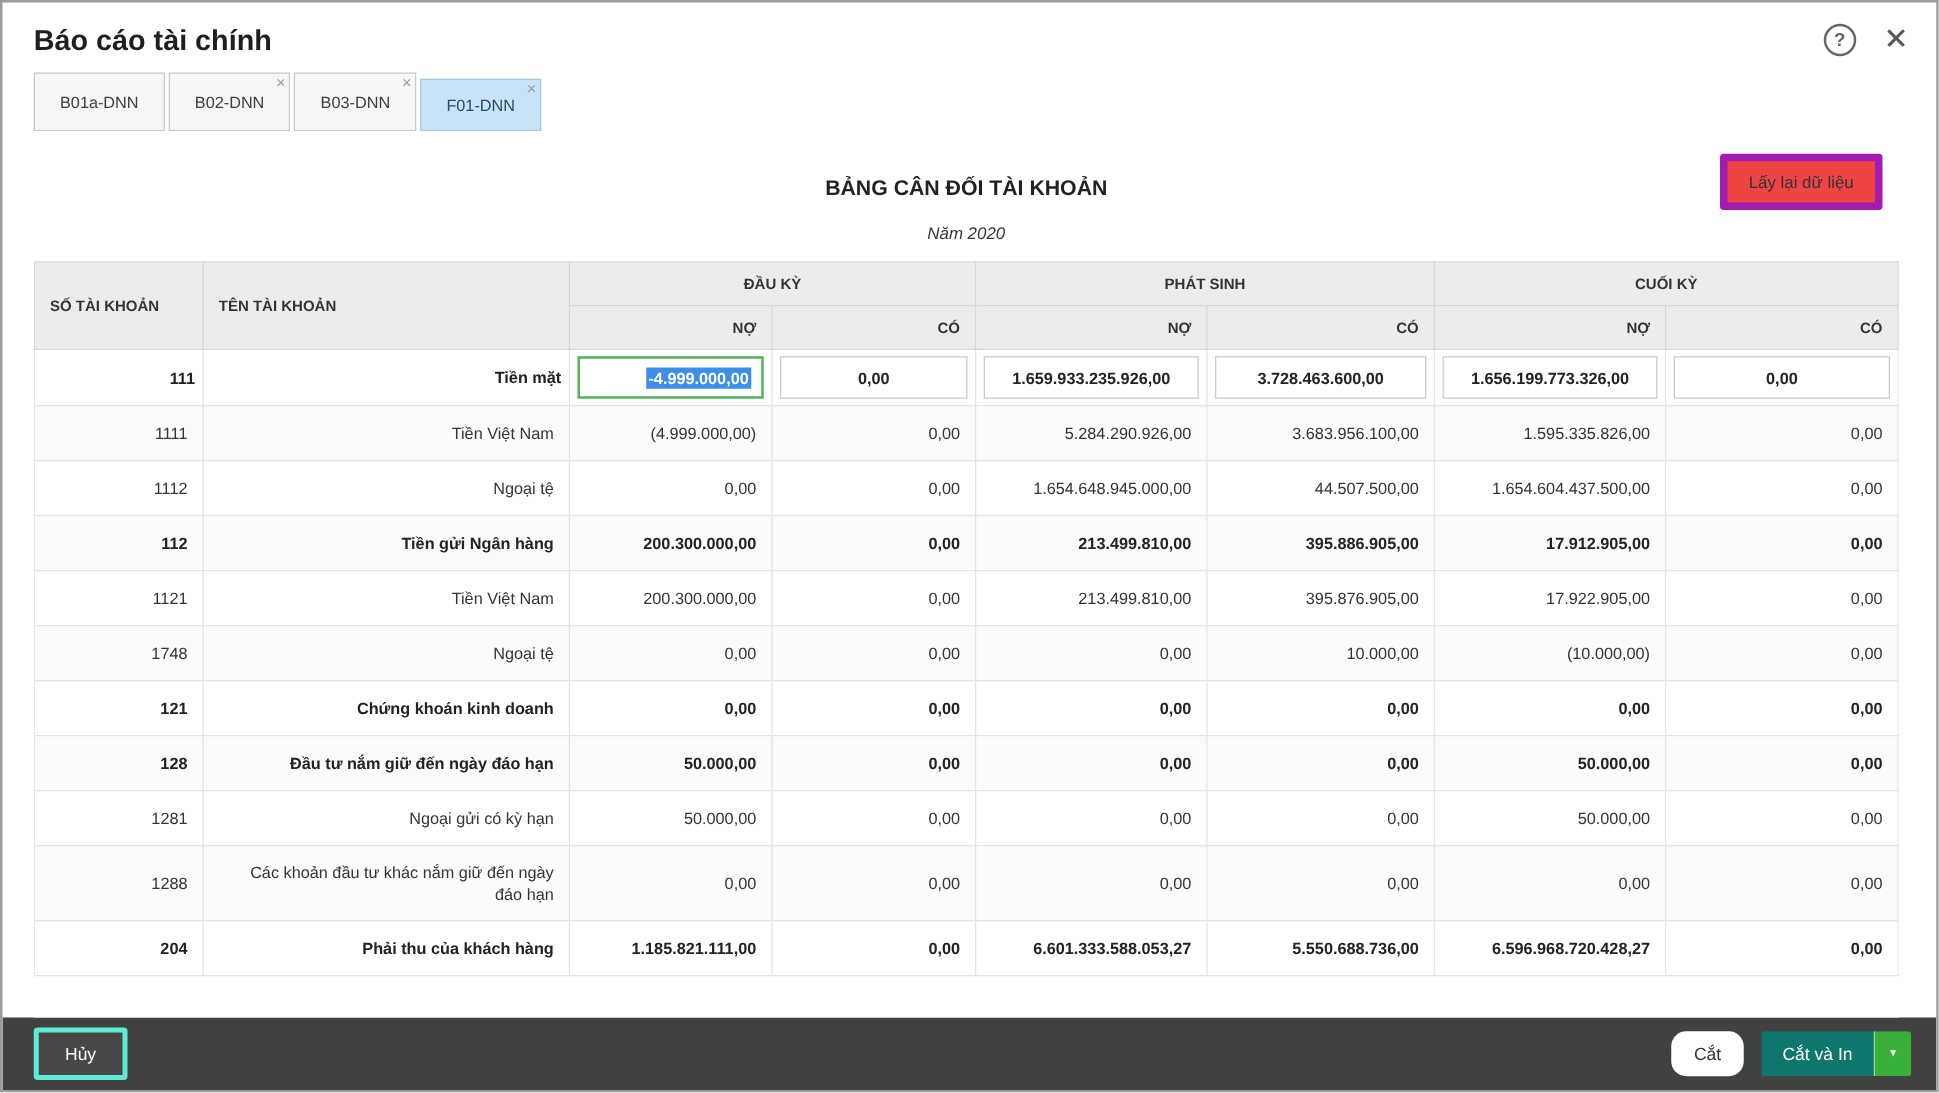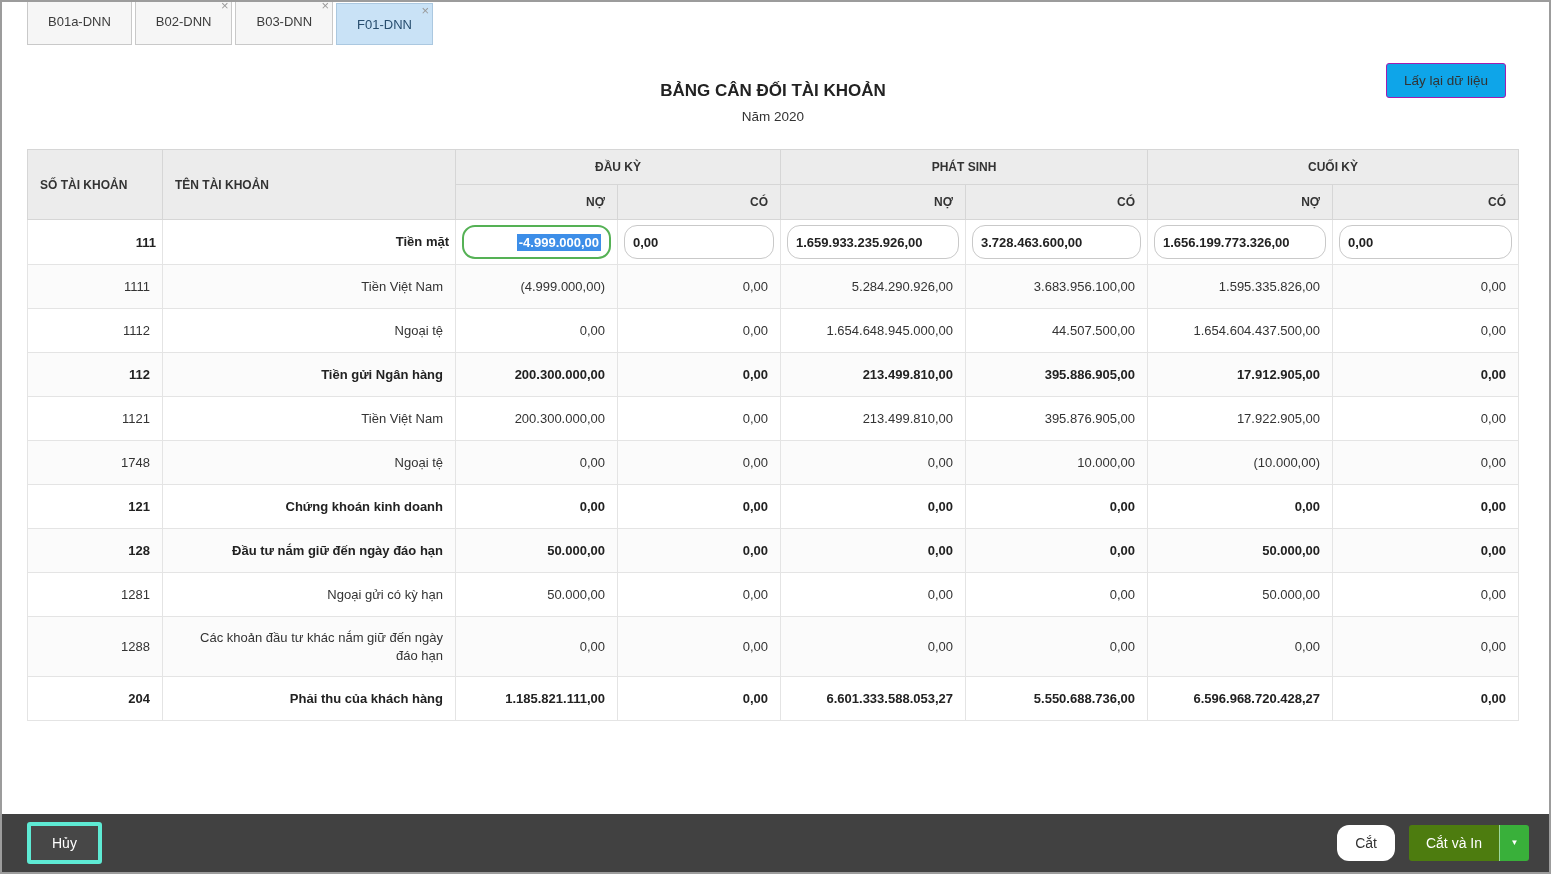--- a/index.html
+++ b/index.html
@@ -15,59 +15,65 @@
 
   
   .tab-bar { height:43px; display:flex; align-items:flex-end; padding-left:25px; gap:3px; flex:0 0 auto; }
   .tab { position:relative; height:47px; padding:0 20px; display:flex; align-items:center; background:#f6f6f6; border:1px solid #c9c9c9; font-size:13px; color:#3c3c3c; cursor:pointer; }
   .tab.active { height:42px; background:#c9e2f6; border-color:#abc8e0; color:#274d6e; font-weight:400; }
   .tab-close { position:absolute; top:0px; right:3px; font-size:13px; color:#999; line-height:14px; cursor:pointer; }
 
   
   .panel { flex:1; background:#fff; margin:0 30px 0 25px; position:relative; overflow:hidden; }
   .panel-header { position:relative; height:104px; }
-  .refresh-btn { position:absolute; top:18px; right:13px; background:#0ea5e9; border:1px solid #a21caf; border-radius:3px; padding:9px 17px; font-size:13.5px; color:#333; cursor:pointer; font-family:inherit; }
+  .refresh-btn { position:absolute; top:18px; right:13px; background:#ef4444; border:6px solid #a21caf; border-radius:3px; padding:9px 17px; font-size:13.5px; color:#333; cursor:pointer; font-family:inherit; }
   .report-title { text-align:center; padding-top:36px; font-size:17px; font-weight:700; color:#222; }
-  .report-subtitle { text-align:center; font-size:13.5px; color:#333; margin-top:8px; }
+  .report-subtitle { text-align:center; font-style:italic; font-size:13.5px; color:#333; margin-top:18px; }
 
   
   table { width:100%; border-collapse:collapse; table-layout:fixed; font-size:13px; color:#333; }
   thead th { background:#ececec; border:1px solid #d6d6d6; font-size:12px; font-weight:700; color:#333; padding:10px 12px; }
   th.group { text-align:center; }
   th.sub { text-align:right; }
   th.acct-head { text-align:left; vertical-align:middle; }
   tbody td { border:1px solid #e4e4e4; padding:12px 12px; height:44px; text-align:right; background:#fff; }
   tbody tr:nth-child(even) td { background:#fbfbfb; }
   tbody td.acct-num, tbody td.acct-name { text-align:right;margin-left:48px; }
   tr.row-bold td { font-weight:700; color:#222; }
   tr.row-strong-top td { border-top:1px solid #c4c4c4; }
   td.acct-name { line-height:1.35; }
 
   
   tr.row-edit td { padding:5px 6px; }
-  .cell-input { width:100%; height:34px; border:1px solid #c9c9c9; border-radius:13px; background:#fff; font-family:inherit; font-size:13px; font-weight:700; color:#222; text-align:left; padding:0 8px; display:block; }
+  .cell-input { width:100%; height:34px; border:1px solid #c9c9c9; border-radius:0; background:#fff; font-family:inherit; font-size:13px; font-weight:700; color:#222; text-align:center; padding:0 8px; display:block; }
   div.cell-input { display:flex; align-items:center; justify-content:flex-end; }
   .cell-input.focused { border:2px solid #55b155; }
   .sel { background:#3d8ee8; color:#fff; padding:1px 2px; font-weight:700; }
 
   
   .win-footer { height:58px; background:#414141; display:flex; align-items:center; padding:0 20px 0 25px; gap:14px; flex:0 0 auto; }
   .btn-cancel { background:#474747; border:4px solid #5eead4; border-radius:3px; color:#fff; font-size:14px; padding:9px 21px; cursor:pointer; font-family:inherit; }
   .win-footer .spacer { flex:1; }
   .btn-cut { background:#fff; border:none; border-radius:12px; color:#333; font-size:14px; padding:10px 18px; cursor:pointer; font-family:inherit; }
   .split-btn { display:flex; border-radius:3px; overflow:hidden; }
-  .btn-cut-print { background:#4d7c0f; border:none; color:#fff; font-size:14px; font-weight:400; padding:10px 17px; cursor:pointer; font-family:inherit; }
+  .btn-cut-print { background:#0f766e; border:none; color:#fff; font-size:14px; font-weight:400; padding:10px 17px; cursor:pointer; font-family:inherit; }
   .btn-caret { background:#39b03a; border:none; border-left:1px solid rgba(255,255,255,0.5); width:30px; display:flex; align-items:center; justify-content:center; cursor:pointer; }
   .caret-glyph { color:#fff; font-size:8px; line-height:1; }
 </style>
 </head>
 <body>
 
 <div class="window">
 
+  <div class="win-header">
+    <div class="win-title">Báo cáo tài chính</div>
+    <div class="spacer"></div>
+    <div class="help-icon">?</div>
+    <div class="close-icon">✕</div>
+  </div>
 
   <div class="tab-bar">
     <div class="tab">
       <span>B01a-DNN</span>
     </div>
     <div class="tab">
       <span>B02-DNN</span>
       <span class="tab-close">×</span>
     </div>
     <div class="tab">

